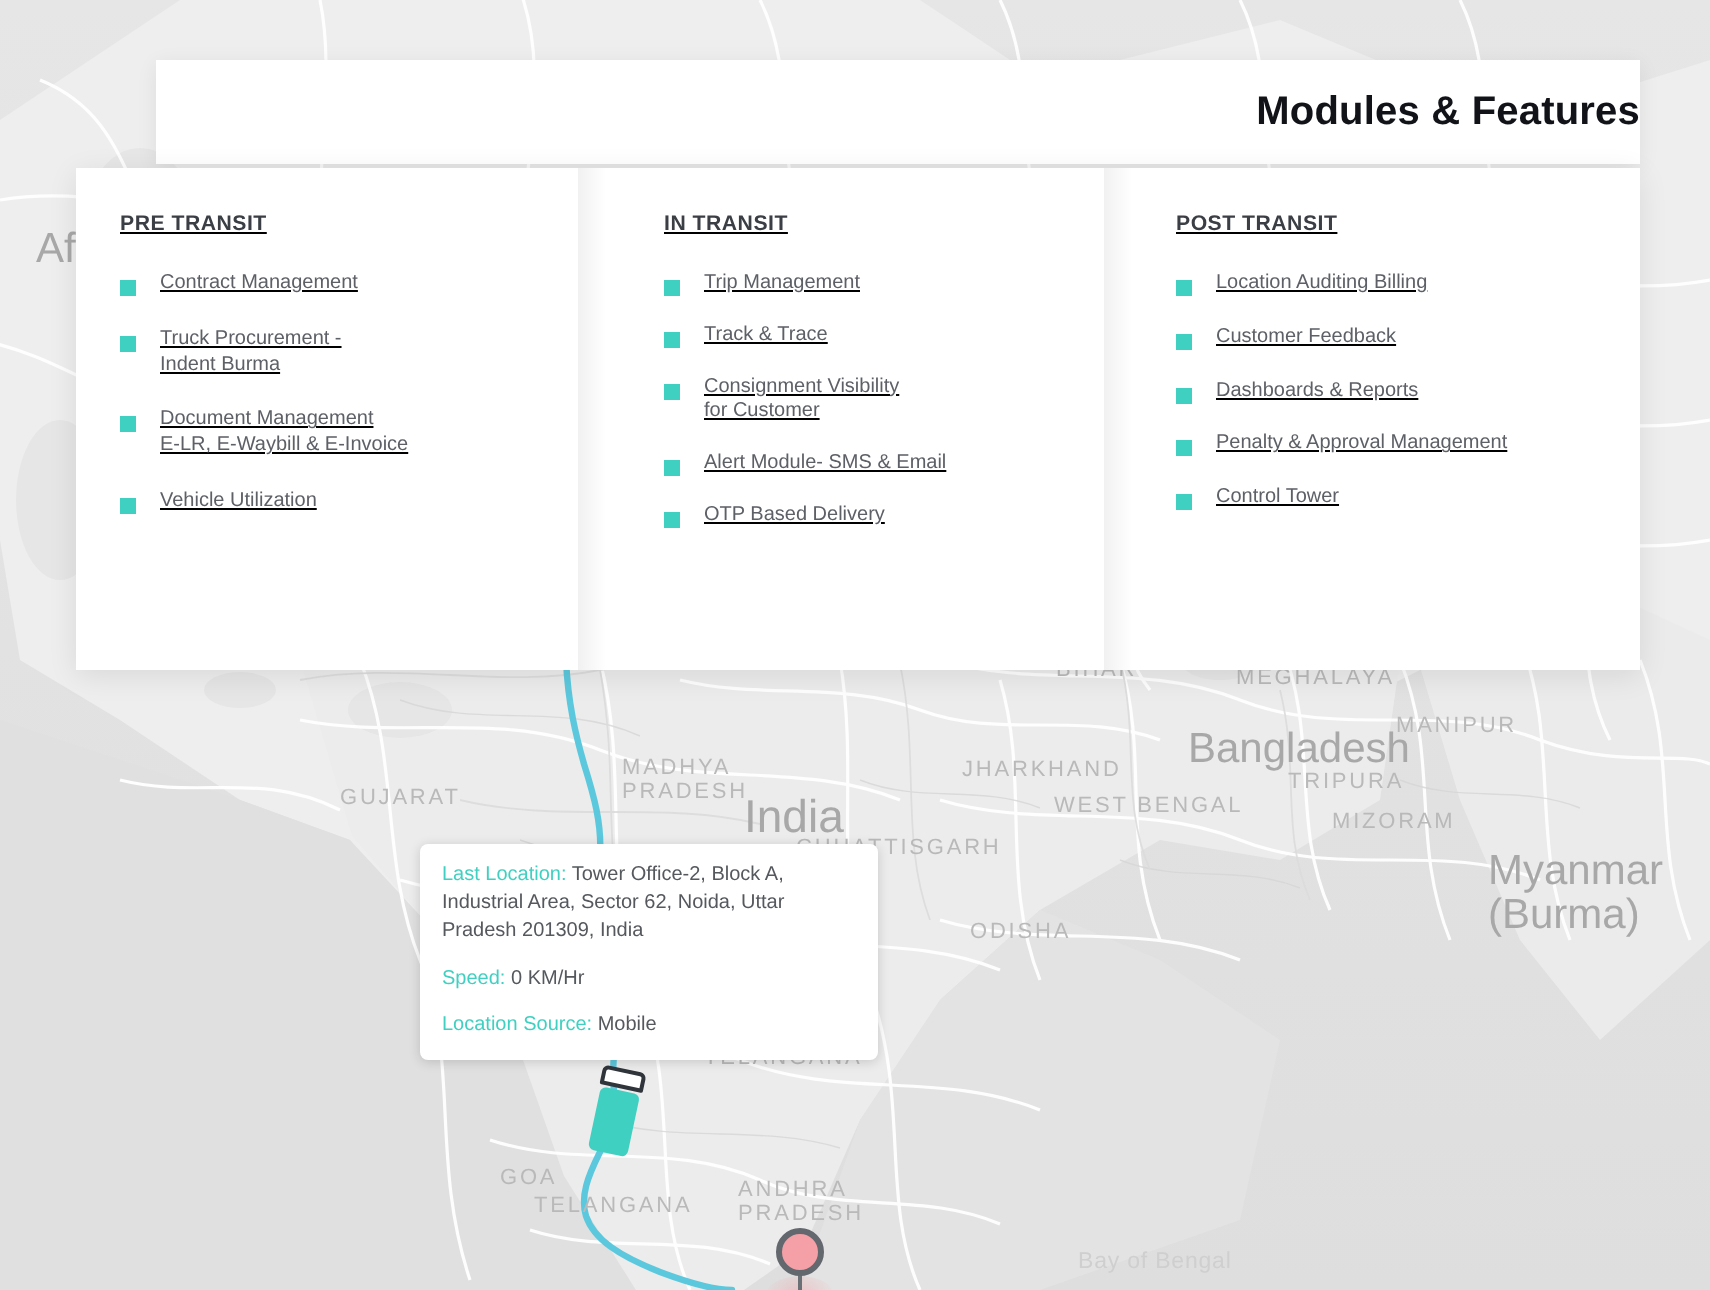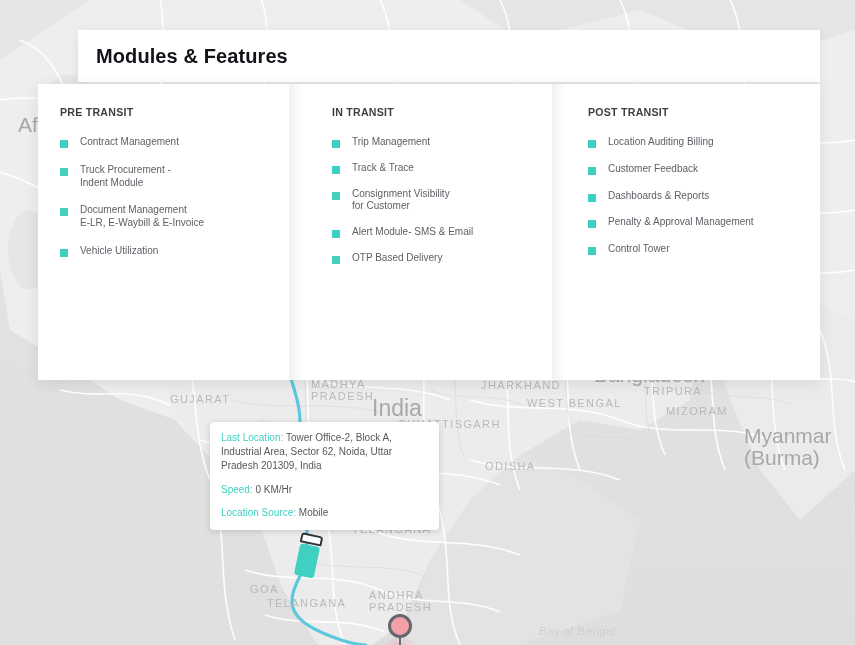--- a/index.html
+++ b/index.html
@@ -139,37 +139,39 @@
     position: absolute;
     left: 78px;
     top: 30px;
     width: 742px;
     height: 52px;
     background: #ffffff;
     box-shadow: 0 2px 10px rgba(0,0,0,.07);
     display: flex;
     align-items: center;
     padding-left: 18px;
+    justify-content: flex-end;
   }
   #panel-title {
     font-size: 20px;
     font-weight: 700;
     color: #111318;
     letter-spacing: .1px;
   }
 
   #panel-body {
     position: absolute;
     left: 38px;
     top: 84px;
     width: 782px;
-    height: 296px;
+    height: 251px;
     background: #ffffff;
     box-shadow: 0 3px 14px rgba(0,0,0,.09);
     display: flex;
+    text-decoration: underline;
   }
 
   .module-col {
     position: relative;
     padding: 22px 14px 0 22px;
     flex: 0 0 auto;
   }
   .module-col.c0 { width: 262px; }
   .module-col.c1 { width: 258px; padding-left: 32px; }
   .module-col.c2 { width: 262px; padding-left: 30px; }
@@ -389,21 +391,21 @@
   <div class="module-col c0">
         <div class="col-heading">PRE TRANSIT</div>
         <ul class="feature-list">
           <li class="feature-item">
             <span class="bullet"></span>
             <span class="feature-text">Contract Management</span>
           </li>
           <li class="feature-item">
             <span class="bullet"></span>
             <span class="feature-text">Truck Procurement -
-Indent Module</span>
+Indent Burma</span>
           </li>
           <li class="feature-item">
             <span class="bullet"></span>
             <span class="feature-text">Document Management
 E-LR,  E-Waybill &amp; E-Invoice</span>
           </li>
           <li class="feature-item">
             <span class="bullet"></span>
             <span class="feature-text">Vehicle Utilization</span>
           </li>

